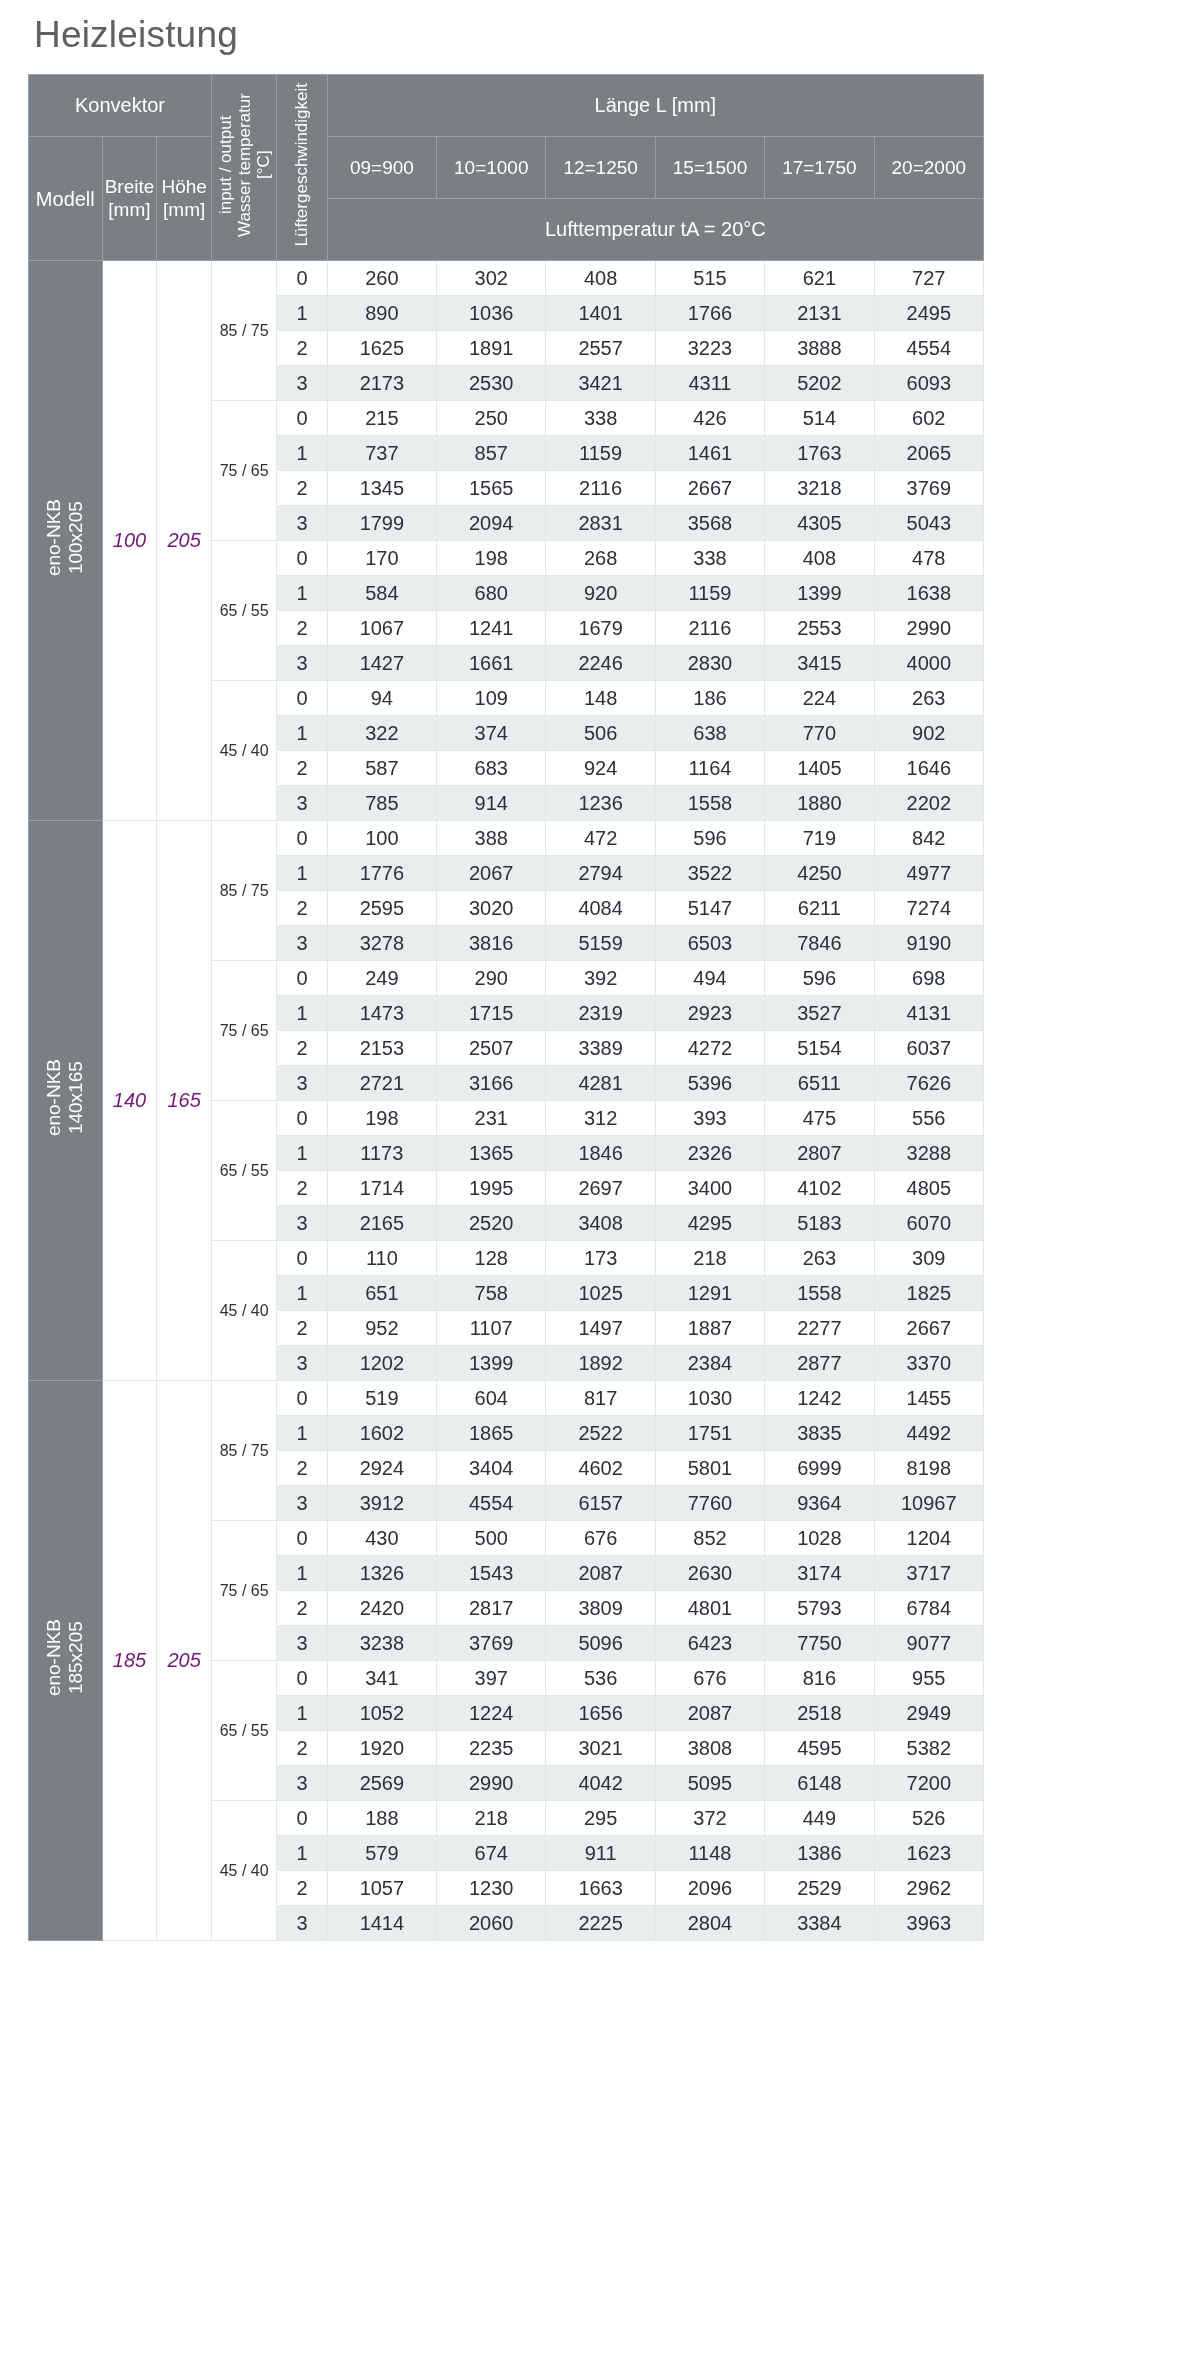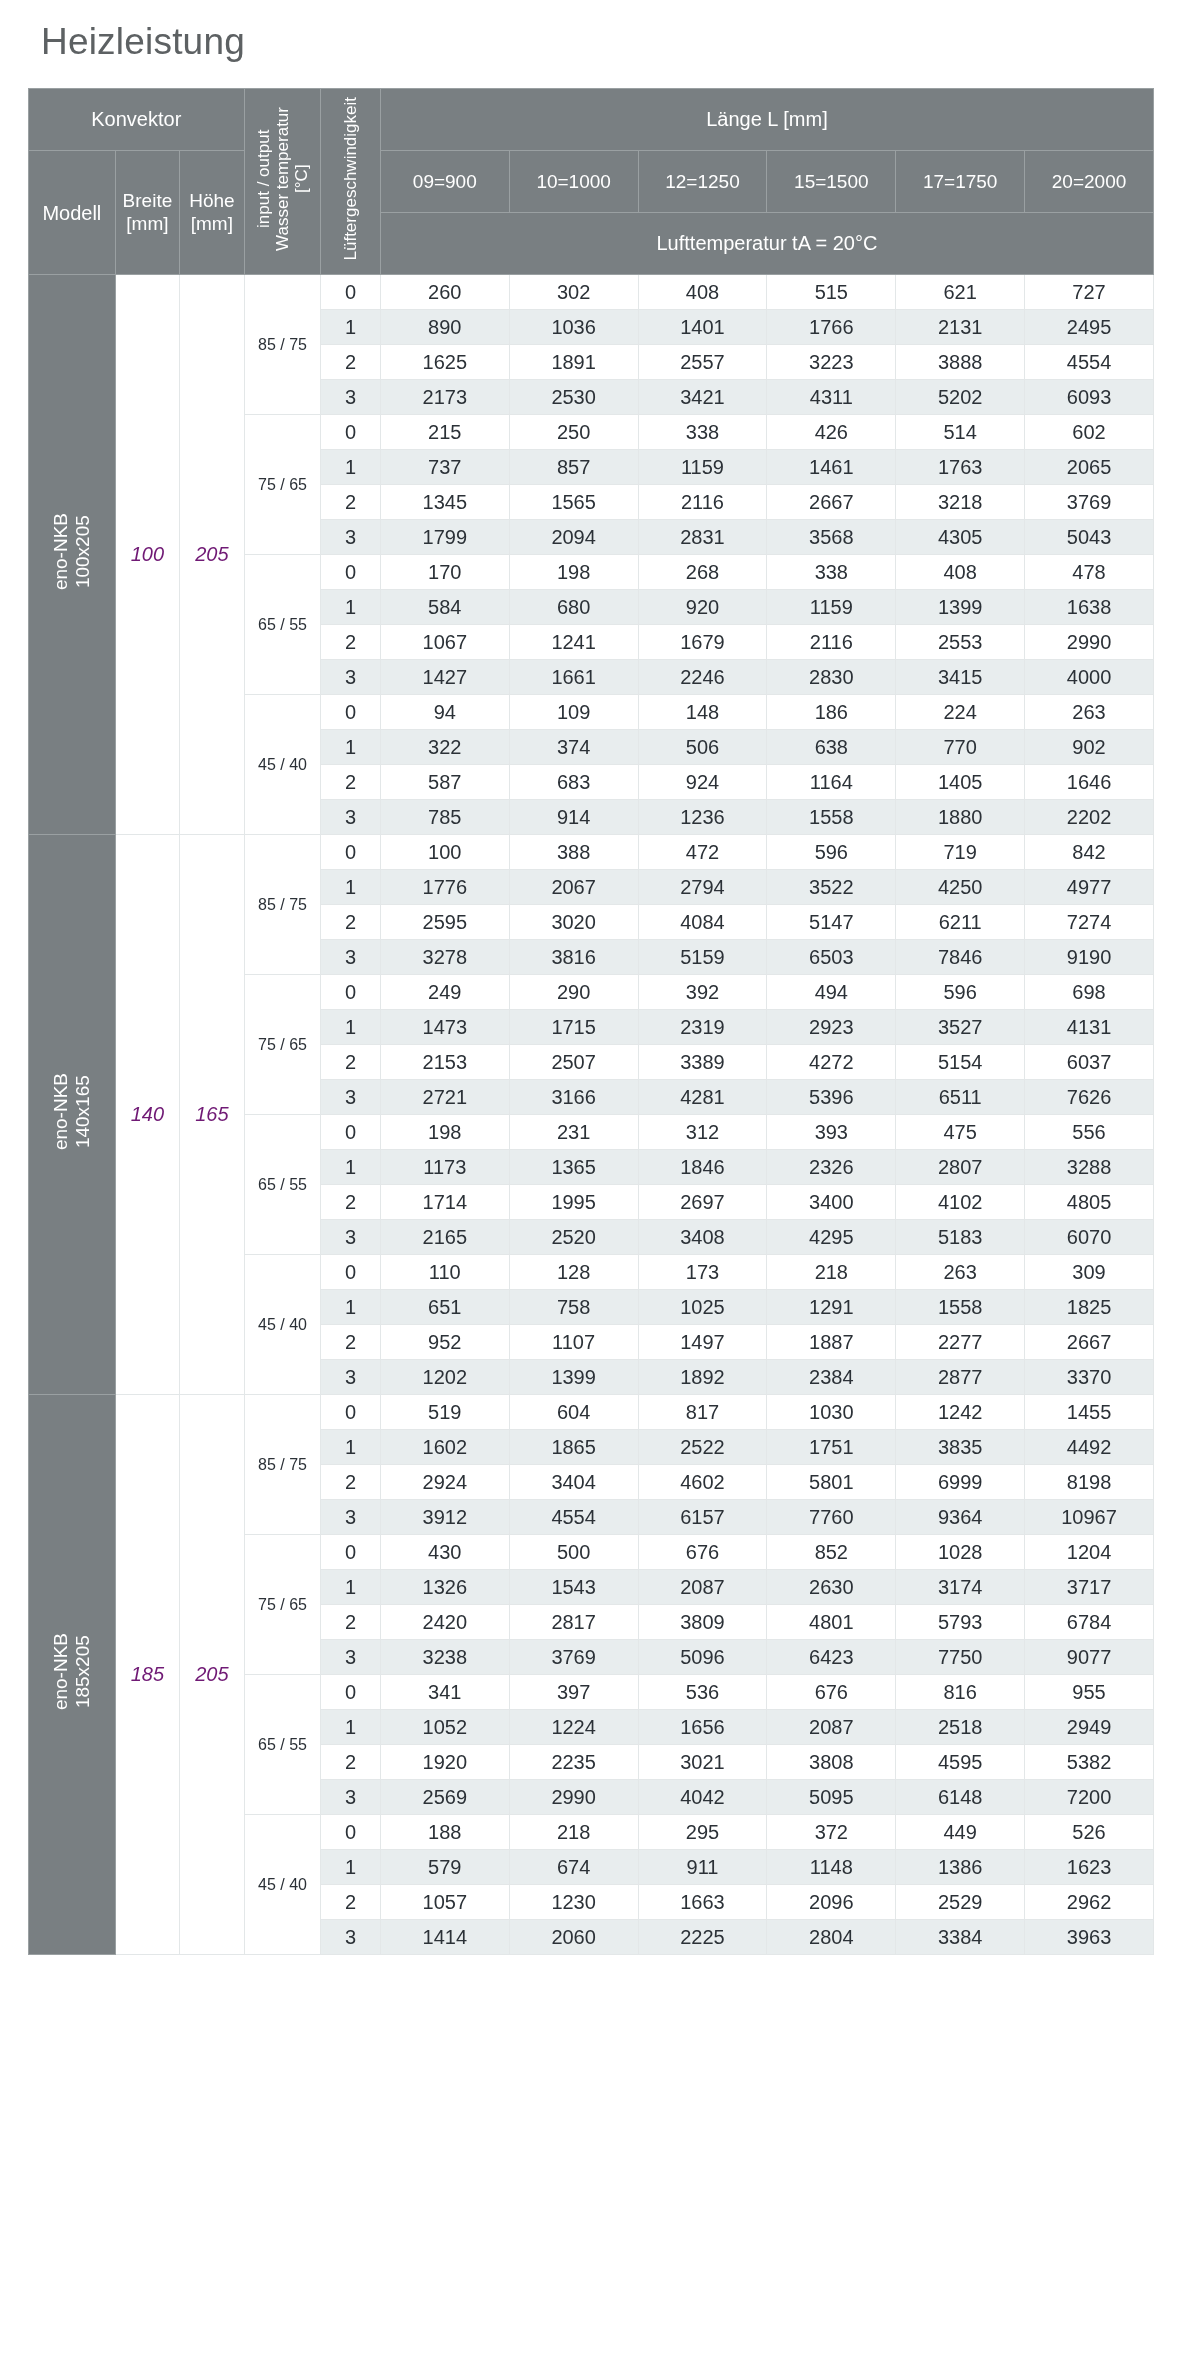--- a/index.html
+++ b/index.html
@@ -11,27 +11,27 @@
   body { width: 1182px; }
 
   .page { padding: 0 28px 26px 28px; }
 
   .page-title {
     font-size: 37px;
     font-weight: 400;
     color: #5d6163;
     letter-spacing: 0.2px;
     padding: 14px 0 18px 6px;
-    margin: 7px;
+    margin: 0;
   }
 
   table.heat {
     border-collapse: collapse;
     table-layout: fixed;
-    width: 1126px;
+    width: 956px;
     font-size: 19px;
     color: #2b3137;
   }
 
   table.heat td, table.heat th {
     border: 1px solid #e3e7e8;
     padding: 0;
     text-align: center;
     vertical-align: middle;
     font-weight: 400;

